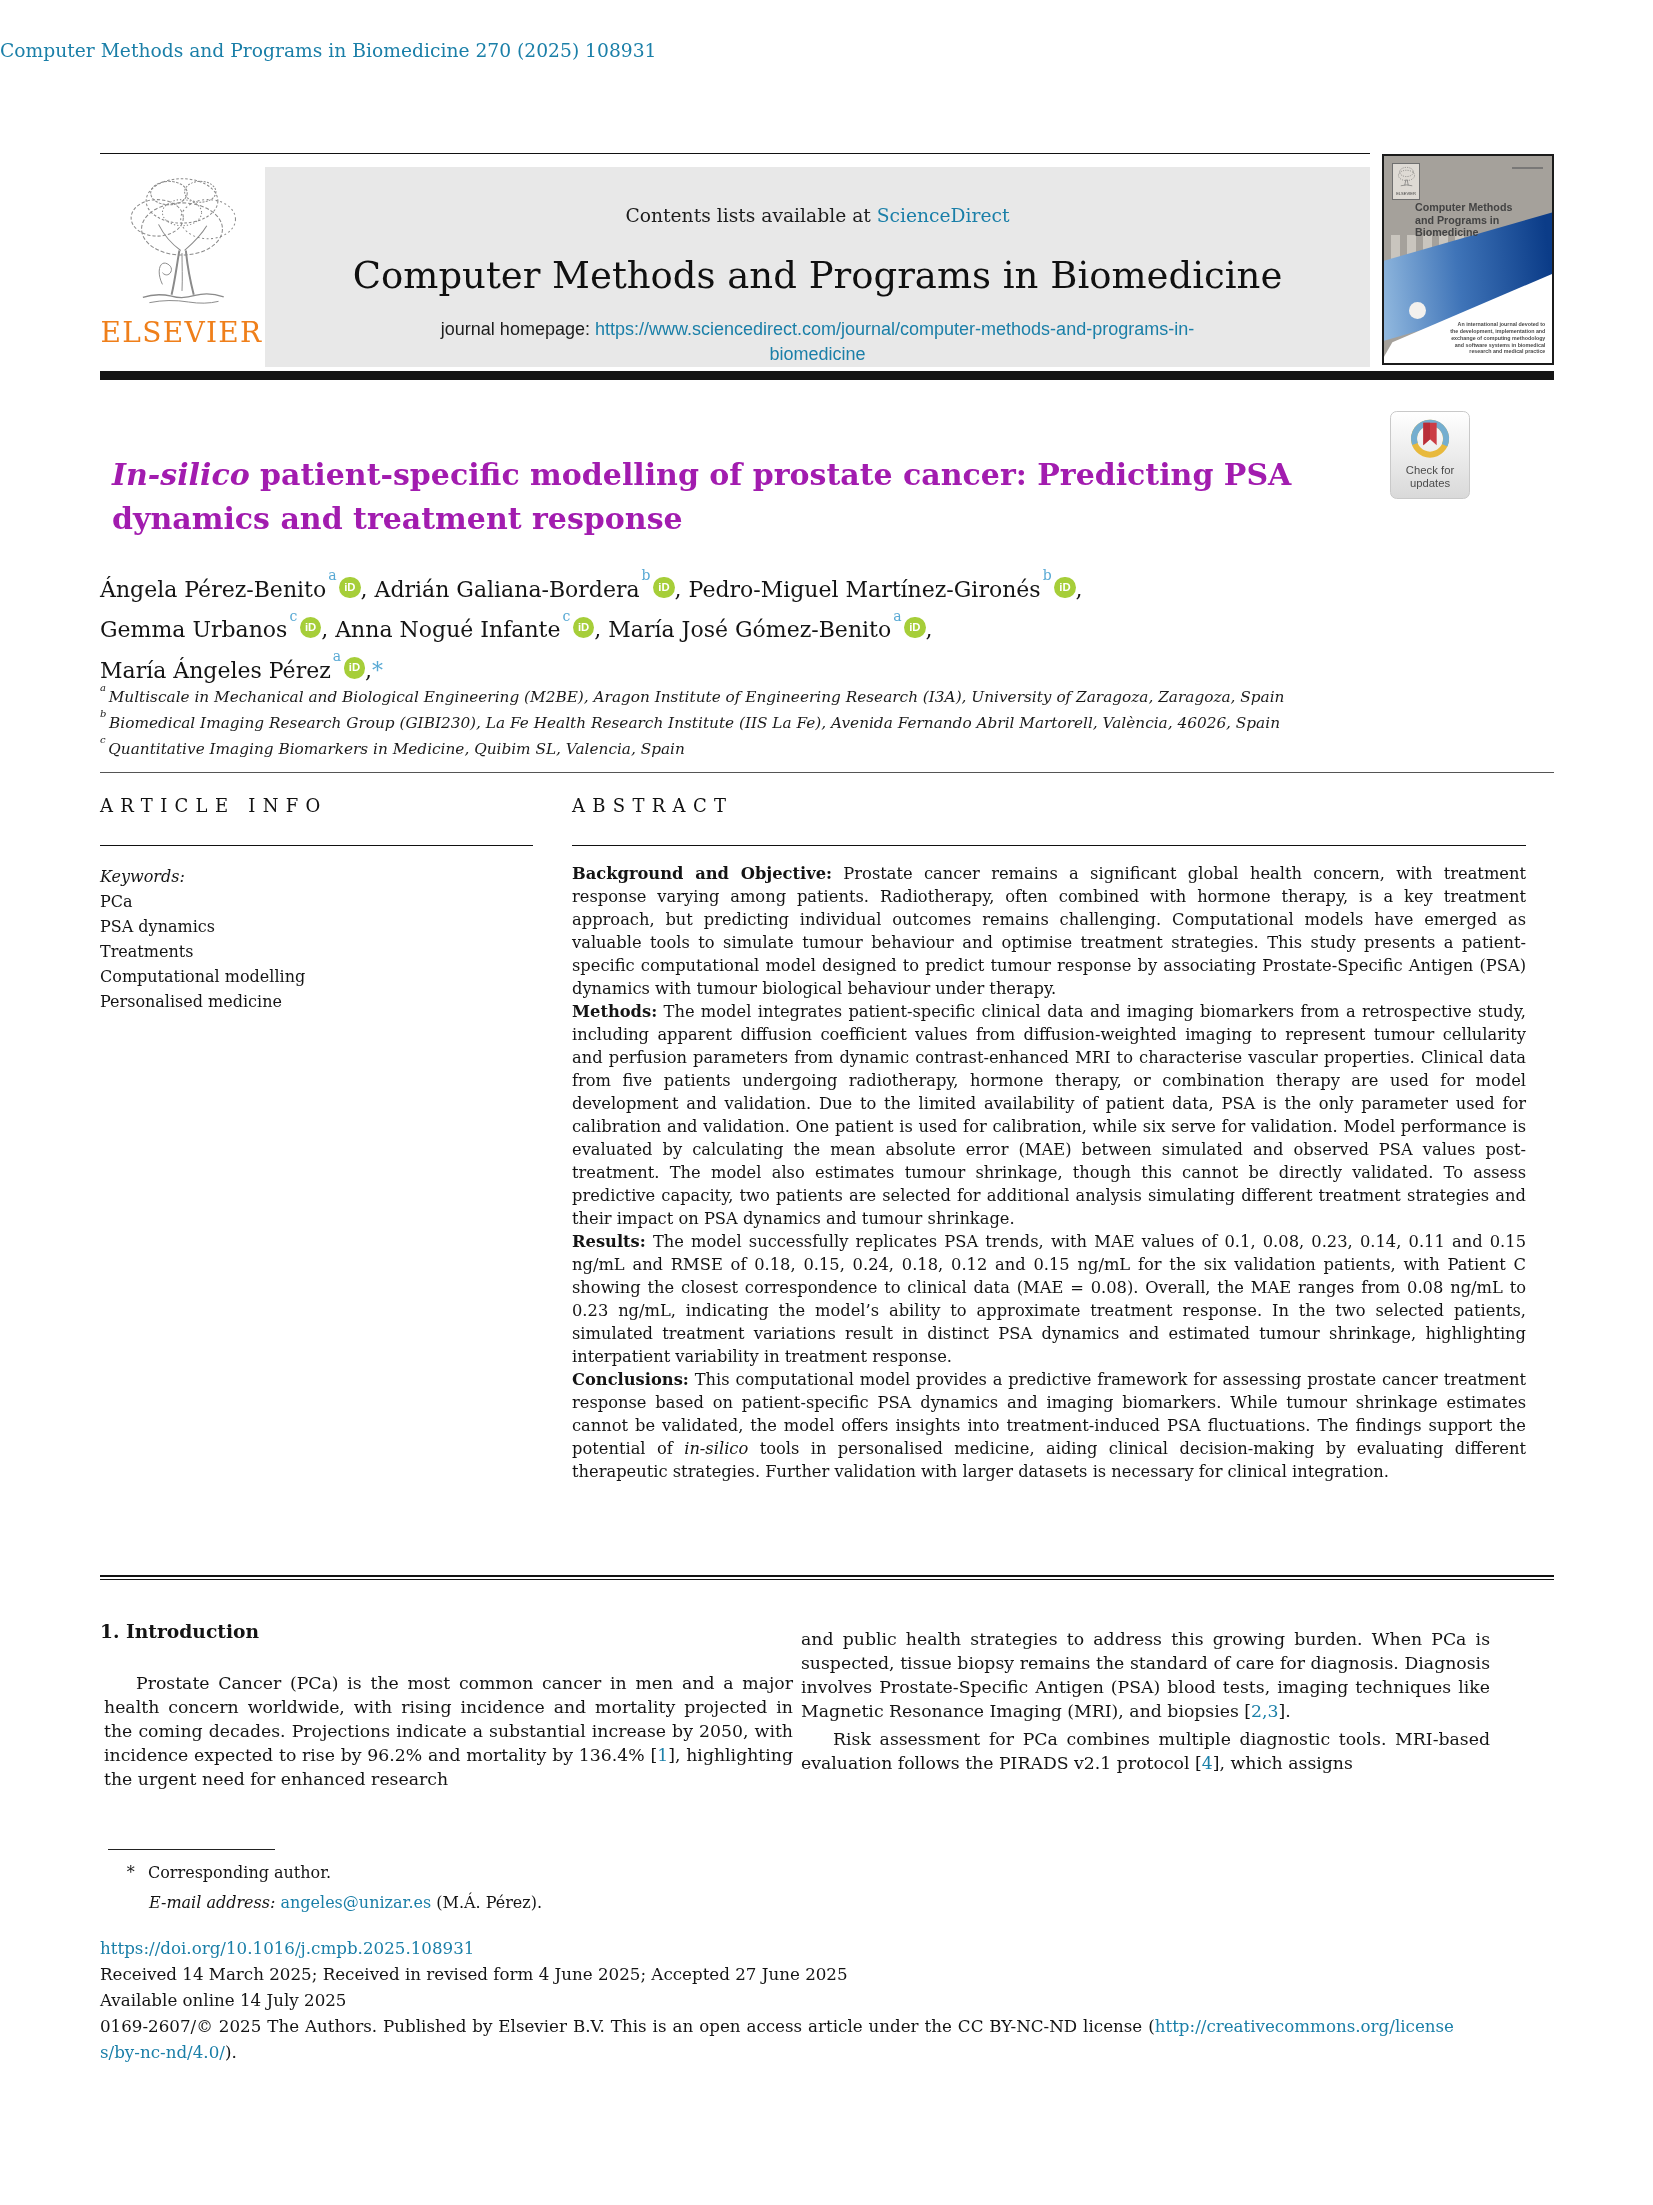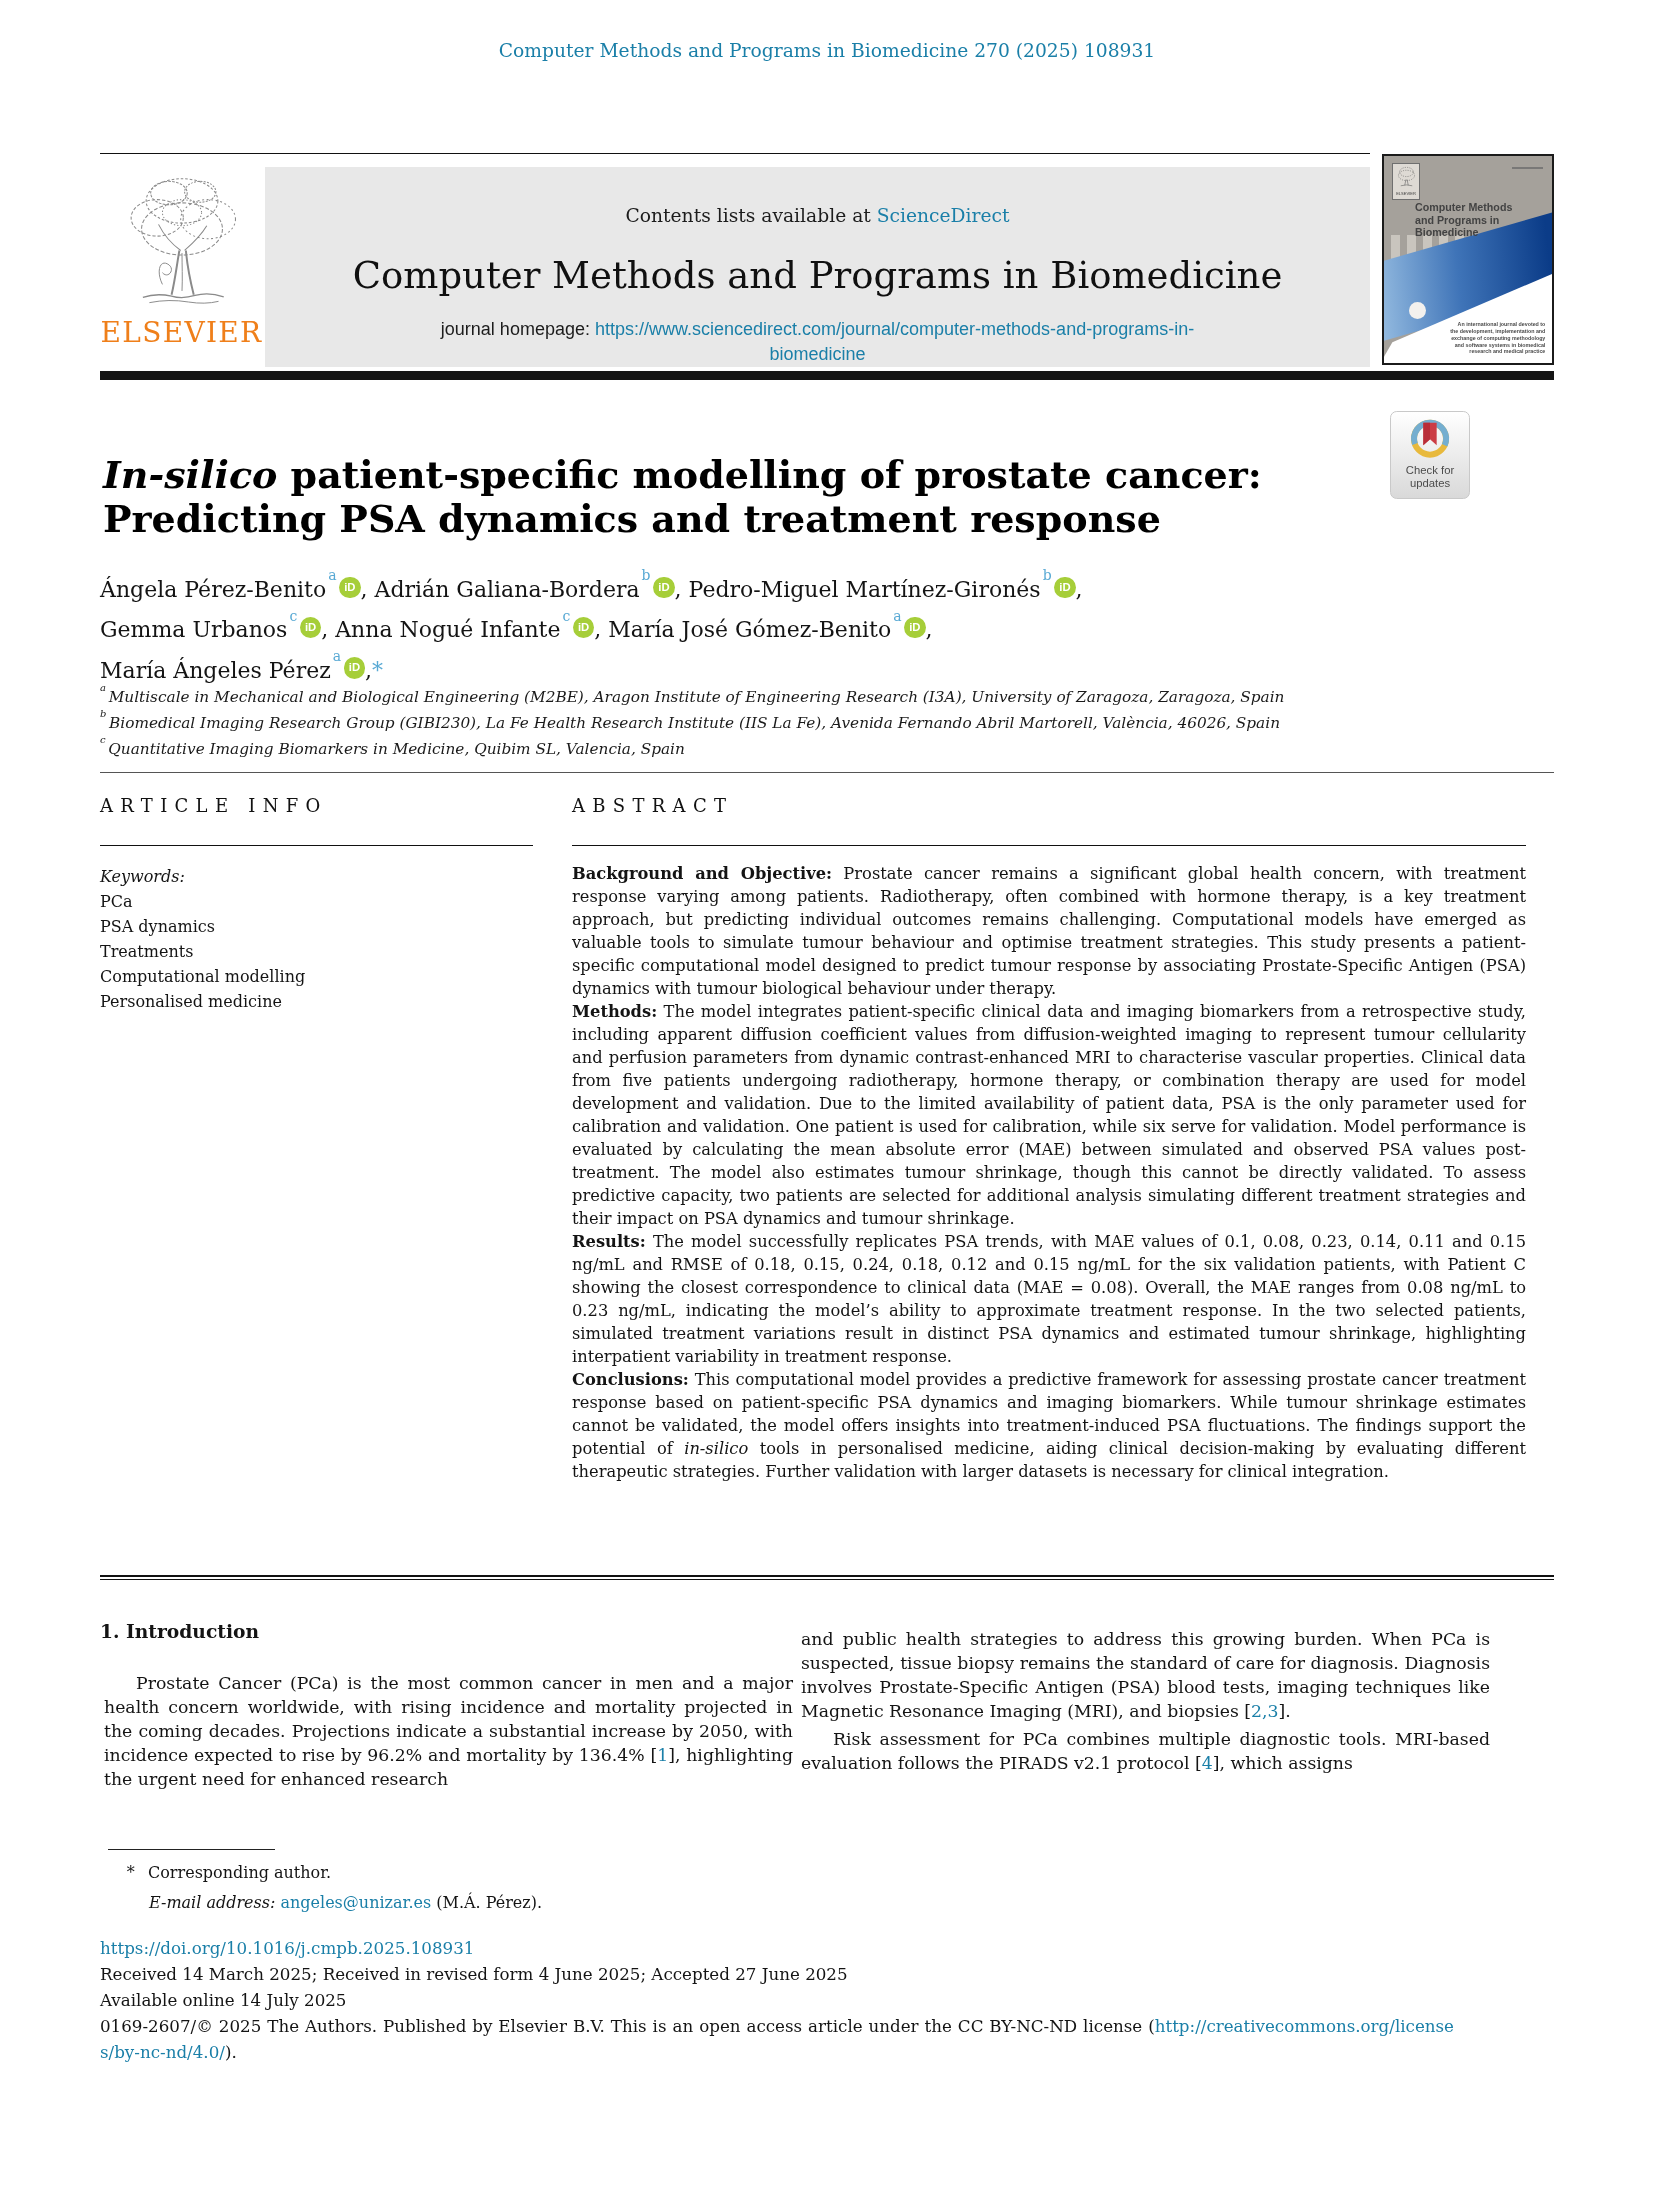--- a/index.html
+++ b/index.html
@@ -5,21 +5,21 @@
   * { margin:0; padding:0; box-sizing:border-box; }
   html,body { background:#888; }
   .page {
     position:relative; width:1654px; height:2205px; margin:0 auto;
     background:#ffffff; font-family:"DejaVu Serif", serif; color:#141414;
     overflow:hidden;
   }
   a, .link { color:#1a7fa8; text-decoration:none; }
 
   
-  .citation { position:absolute; top:40px; left:0; width:100%; text-align:center;
+  .citation { position:absolute; top:40px; left:0; width:100%; text-align:left;
     font-size:18.7px; color:#1a7fa8; }
 
   
   .top-rule { position:absolute; top:153px; left:100px; width:1270px; height:1.3px; background:#111; }
   .black-bar { position:absolute; top:371px; left:100px; width:1454px; height:8.7px; background:#151515; }
 
   
   .elsevier-logo { position:absolute; left:100px; top:167px; width:163px; height:200px; text-align:center; }
   .elsevier-logo svg { display:block; margin:0 auto; }
   .elsevier-word { font-size:28px; letter-spacing:1.3px; color:#ef7f1a; font-family:"DejaVu Serif", serif; margin-top:-1.3px; }
@@ -53,21 +53,21 @@
     font-size:5.3px; line-height:6.7px; color:#4a4a4a; text-align:right; font-weight:bold; }
 
   
   .badge { position:absolute; left:1390px; top:411px; width:80px; height:88px;
     border:0.7px solid #c9c9c9; border-radius:6.7px; background:linear-gradient(#ffffff,#d9d9d9);
     text-align:center; cursor:pointer; }
   .badge svg { display:block; margin:4px auto 0; }
   .badge-text { font-family:"Liberation Sans", sans-serif; font-size:11.3px; line-height:13.3px; color:#4c4c4c; }
 
   
-  .title { position:absolute; left:103px; top:453px; width:1187px; font-size:38px; line-height:44px; color:#000000; }
+  .title { position:absolute; left:112px; top:453px; width:1187px; font-size:30px; line-height:44px; color:#a21caf; }
   .title .it { font-style:italic; }
 
   .authors { position:absolute; left:100px; top:567px; width:1107px; font-size:22px; line-height:35px; }
   .author { display:inline-block; white-space:nowrap;text-align:right; }
   .a-sup { color:#58a9d4; font-size:14px; position:relative; top:-8.7px; margin-left:2px; }
   .orcid { display:inline-block; width:21.3px; height:21.3px; border-radius:50%; background:#a6ce39;
     color:#fff; font-family:"Liberation Sans", sans-serif; font-size:11.3px; font-weight:bold;
     text-align:center; line-height:21.3px; vertical-align:6.7px; margin-left:2.7px; font-style:normal; }
   .orcid::after { content:"iD"; }
   .corr-star { color:#58a9d4; }

